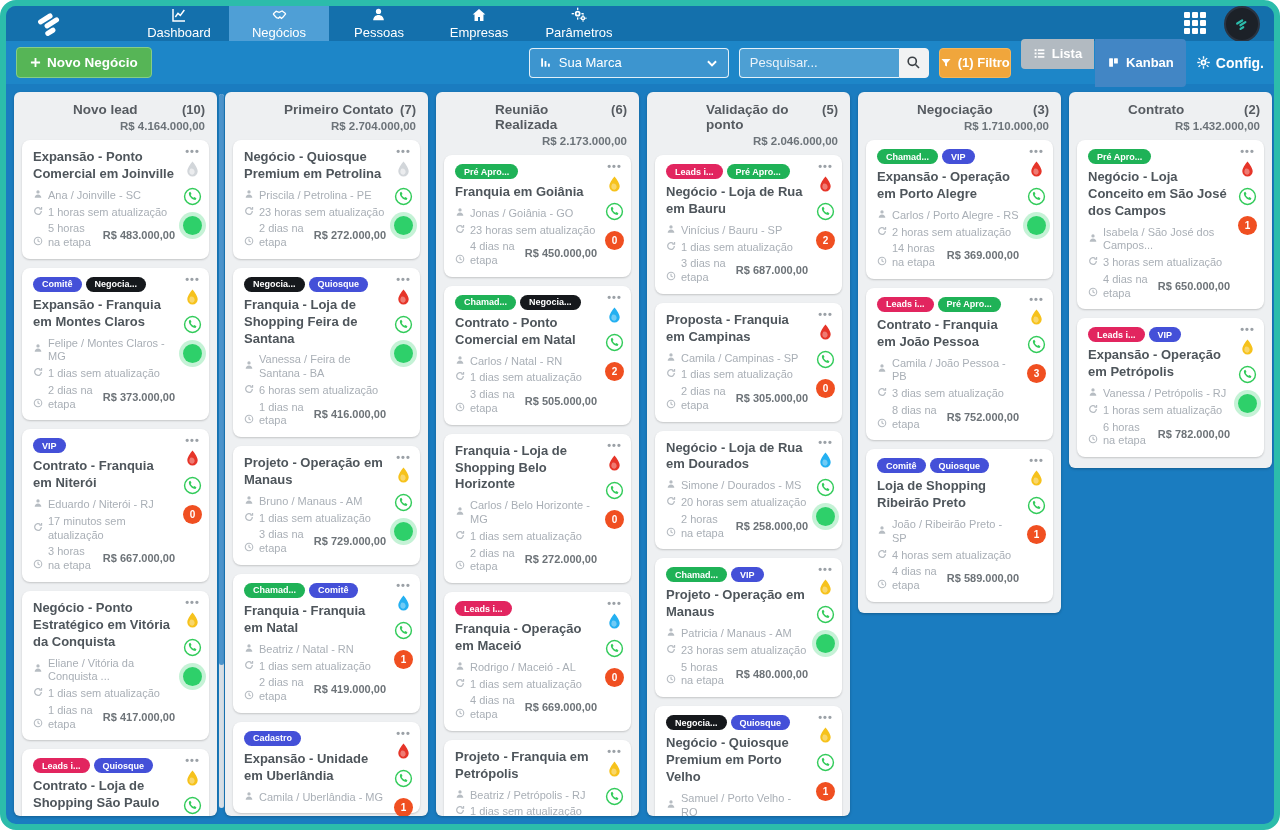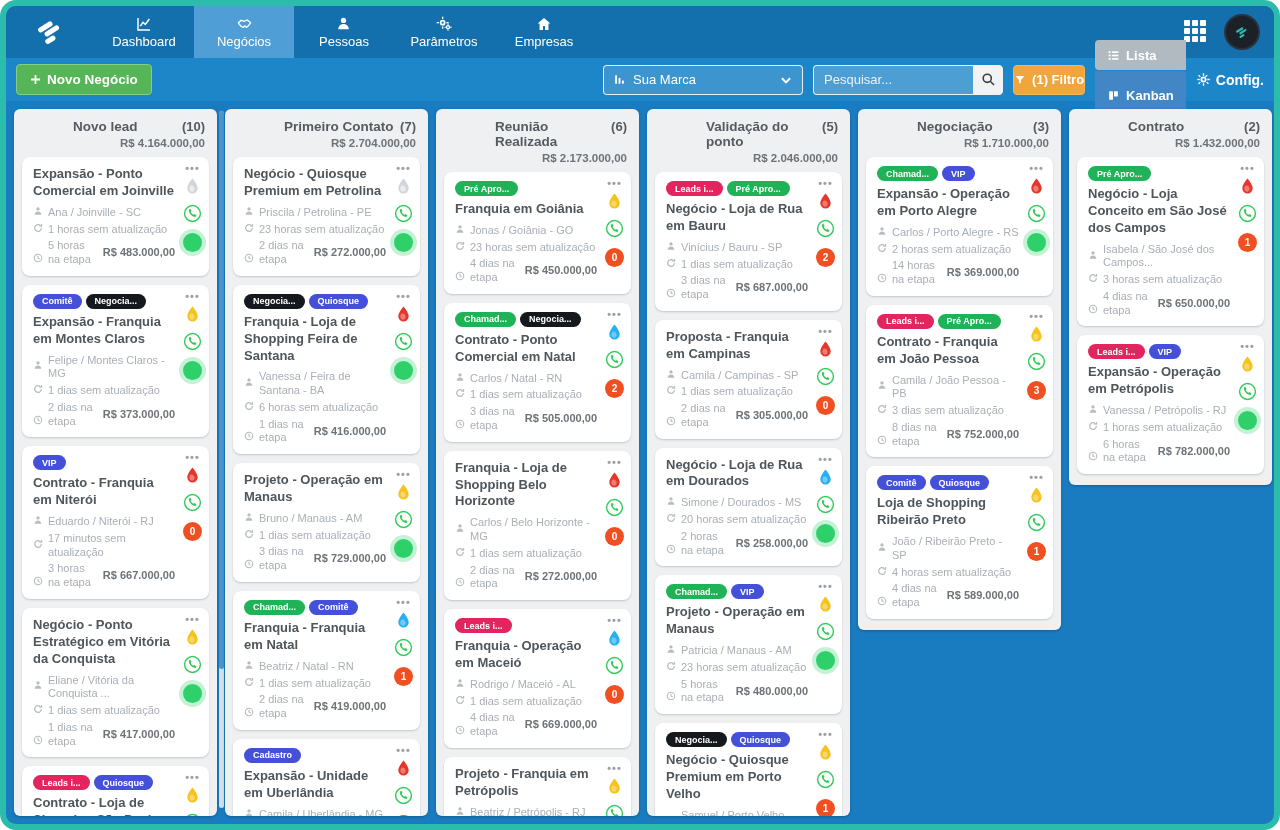--- a/index.html
+++ b/index.html
@@ -1,21 +1,21 @@
 <!DOCTYPE html>
 <html><head>
 <meta charset="utf-8">
 <style>
   * { box-sizing: border-box; margin: 0; padding: 0; }
   html,body { width:1280px; height:830px; background:#fff; font-family:"Liberation Sans", sans-serif; }
   .frame { width:1280px; height:830px; border:6px solid #2cbcab; border-radius:16px; overflow:hidden;
            display:flex; flex-direction:column; background:#1a7cc0; }
 
   
-  .nav { height:52px; background:#1470ac; display:flex; align-items:stretch; flex-shrink:0; }
+  .nav { height:35px; background:#1470ac; display:flex; align-items:stretch; flex-shrink:0;gap:35px; }
   .logo-box { width:88px; display:flex; align-items:center; justify-content:center; }
   .nav-tab { width:100px; display:flex; flex-direction:column; align-items:center; justify-content:center;
              gap:2px; color:#fff; cursor:pointer; }
   .nav-tab.active { background:#4f9fd6; }
   .nav-tab .tab-icon { width:16px; height:16px; }
   .nav-tab .tab-label { font-size:13px; }
   .nav-right { margin-left:auto; display:flex; align-items:center; gap:16px; padding-right:14px; }
   .grid-icon { width:24px; height:24px; display:grid; grid-template-columns:repeat(3,6px); grid-template-rows:repeat(3,6px); gap:2px; }
   .grid-icon i { background:#fff; border-radius:1px; }
   .avatar { width:36px; height:36px; border-radius:50%; background:#1c2128; display:flex; align-items:center; justify-content:center; overflow:hidden; border:2px solid #2a3340; }
@@ -28,21 +28,21 @@
                   border-radius:4px; display:flex; align-items:center; padding:0 9px; gap:7px; color:#fff; font-size:13px; cursor:pointer; }
   .brand-select .spacer { flex:1; }
   .search-wrap { display:flex; }
   .search-input { width:160px; height:30px; background:#4d9fd3; border:1px solid rgba(255,255,255,.85); border-right:none;
                   border-radius:4px 0 0 4px; color:#fff; font-size:13px; padding:0 10px; outline:none; font-family:inherit; }
   .search-input::placeholder { color:#eaf3fa; }
   .search-btn { width:30px; height:30px; background:#f1f2f3; border:1px solid #f1f2f3; border-radius:0 4px 4px 0;
                 display:flex; align-items:center; justify-content:center; cursor:pointer; }
   .btn-filter { display:flex; align-items:center; gap:6px; background:#f0a63c; border:1px solid #f3b65c; color:#fff;
                 font-size:13px; font-weight:700; height:30px; padding:0 0; border-radius:4px; cursor:pointer; }
-  .view-toggle { display:flex; gap:1px;flex-direction:column; }
+  .view-toggle { display:flex; gap:1px; }
   .btn-lista { display:flex; align-items:center; gap:6px; background:#b2bac1; color:#fff; font-size:13px; font-weight:700;
                height:30px; padding:0 12px; border-radius:4px 0 0 4px; cursor:pointer; border:none; }
   .btn-kanban { display:flex; align-items:center; gap:6px; background:#4286c5; color:#fff; font-size:13px; font-weight:700;
                 height:48px; padding:0 12px; border-radius:0 4px 4px 0; cursor:pointer; border:none; }
   .btn-config { display:flex; align-items:center; gap:5px; color:#fff; font-size:14px; font-weight:700; cursor:pointer; background:none; border:none; font-family:inherit; }
 
   
   .board { flex:1; display:flex; align-items:flex-start; gap:8px; padding:8px; overflow:hidden; min-height:0; }
   .colwrap { width:203px; flex-shrink:0; height:100%; position:relative; }
   .column { background:#eef0f2; border-radius:6px; box-shadow:0 1px 3px rgba(0,0,0,.25); max-height:100%; overflow:hidden; padding-bottom:2px; }
@@ -104,43 +104,43 @@
           <span class="tab-label">Negócios</span>
         </div>
         <div class="nav-tab">
           <span class="tab-icon"><svg width="15" height="15" viewBox="0 0 24 24" fill="#fff">
               <circle cx="12" cy="7" r="4.2"></circle>
               <path d="M3.5 21c0-4.7 3.8-8.3 8.5-8.3s8.5 3.6 8.5 8.3z"></path>
             </svg></span>
           <span class="tab-label">Pessoas</span>
         </div>
         <div class="nav-tab">
+          <span class="tab-icon"><svg width="16" height="16" viewBox="0 0 24 24" fill="#fff">
+              <path d="M12 3l9.5 8.2h-2.8V21h-5.2v-6h-3v6H5.3v-9.8H2.5z"></path>
+            </svg></span>
+          <span class="tab-label">Empresas</span>
+        </div>
+        <div class="nav-tab">
           <span class="tab-icon"><svg width="16" height="16" viewBox="0 0 24 24">
               <path d="M10 5.8a4.3 4.3 0 1 0 0 8.6 4.3 4.3 0 0 0 0-8.6Zm0 2.6a1.7 1.7 0 1 1 0 3.4 1.7 1.7 0 0 1 0-3.4Z" fill="#fff"></path>
               <g fill="#fff">
                 <rect x="9" y="1" width="2" height="3.4"></rect>
                 <rect x="9" y="15.6" width="2" height="3.4"></rect>
                 <rect x="1" y="9" width="3.4" height="2"></rect>
                 <rect x="15.6" y="9" width="3.4" height="2"></rect>
               </g>
               <path d="M18 13.4a3.3 3.3 0 1 0 0 6.6 3.3 3.3 0 0 0 0-6.6Zm0 2.1a1.2 1.2 0 1 1 0 2.4 1.2 1.2 0 0 1 0-2.4Z" fill="#fff"></path>
               <g fill="#fff">
                 <rect x="17.3" y="11.2" width="1.5" height="2.4"></rect>
                 <rect x="17.3" y="19.8" width="1.5" height="2.4"></rect>
                 <rect x="12.9" y="16" width="2.4" height="1.5"></rect>
                 <rect x="21.1" y="16" width="2.4" height="1.5"></rect>
               </g>
             </svg></span>
           <span class="tab-label">Parâmetros</span>
-        </div>
-        <div class="nav-tab">
-          <span class="tab-icon"><svg width="16" height="16" viewBox="0 0 24 24" fill="#fff">
-              <path d="M12 3l9.5 8.2h-2.8V21h-5.2v-6h-3v6H5.3v-9.8H2.5z"></path>
-            </svg></span>
-          <span class="tab-label">Empresas</span>
         </div>
       </div>
     <div class="nav-right">
       <div class="grid-icon">
         <i></i>
           <i></i>
           <i></i>
           <i></i>
           <i></i>
           <i></i>

